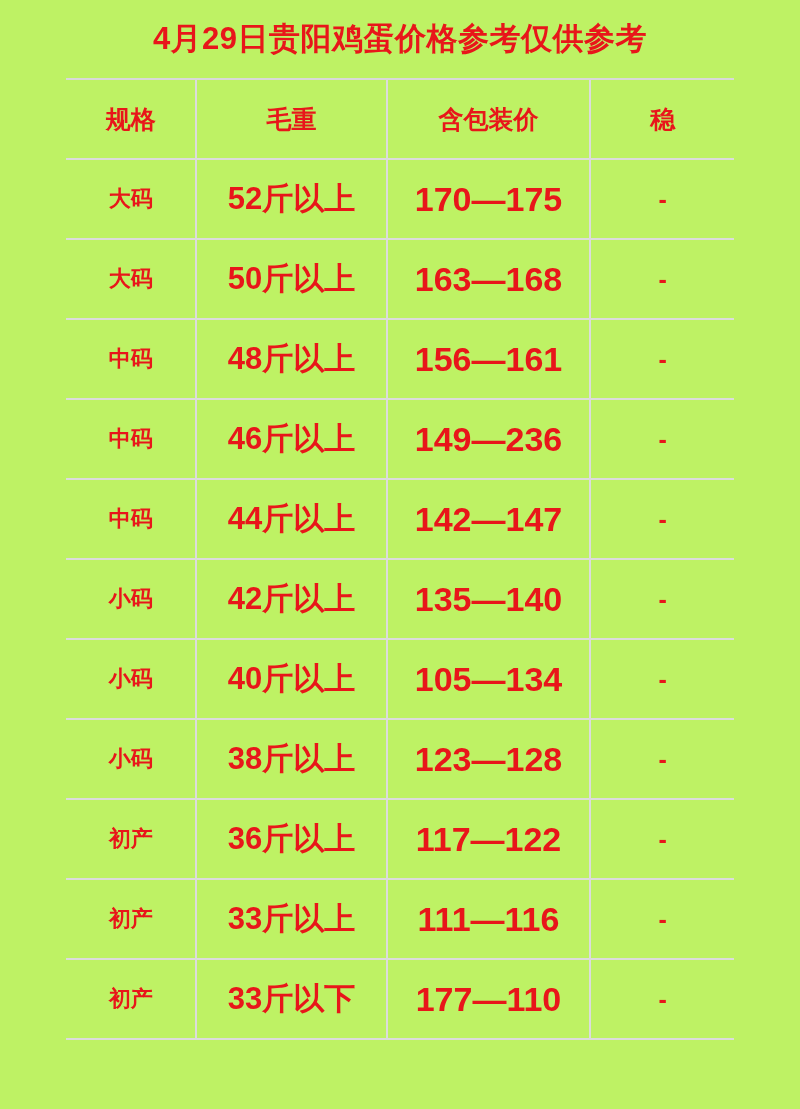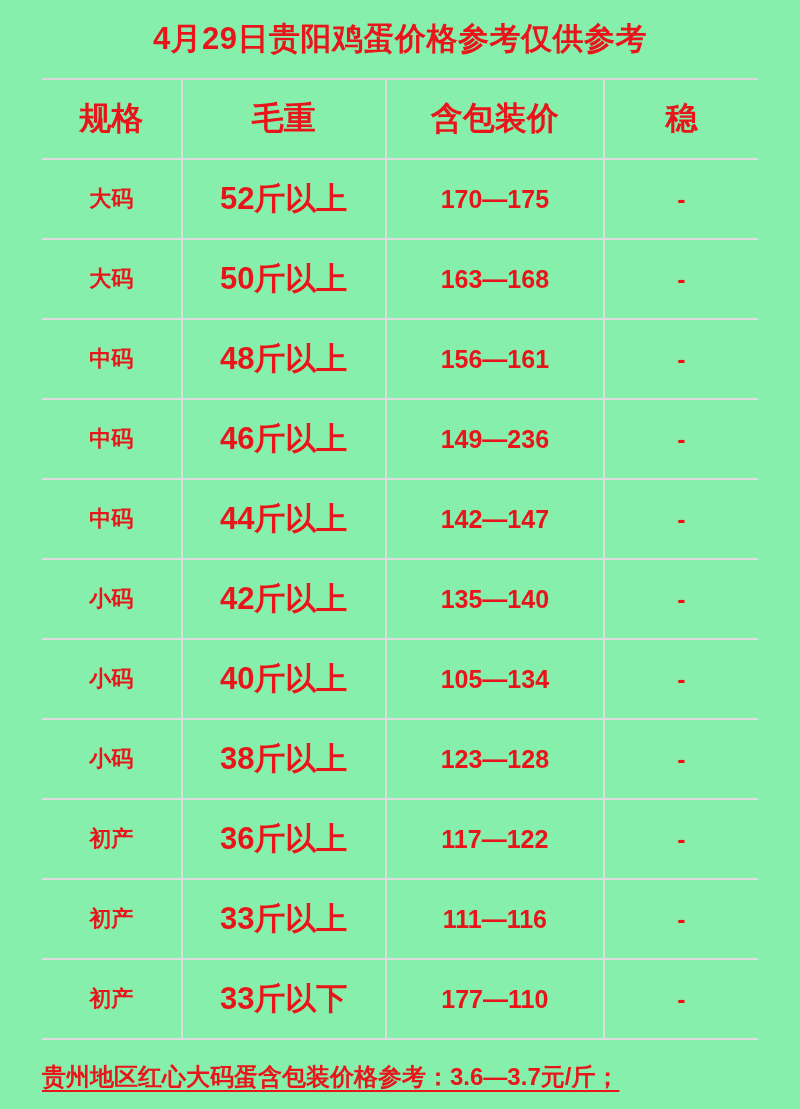--- a/index.html
+++ b/index.html
@@ -11,23 +11,23 @@
     width: 800px;
     height: 1109px;
     font-family: "Liberation Sans", sans-serif;
     color: #e8161a;
     overflow: hidden;
   }
   .page {
     position: relative;
     width: 800px;
     height: 1109px;
-    background: #86efac;
+    background: #bef264;
     box-sizing: border-box;
-    padding: 0 42px;
+    padding: 0 66px;
   }
   .title-row {
     height: 78px;
     display: flex;
     align-items: center;
     justify-content: center;
     border-bottom: 2px solid #d9d9d9;
   }
   .title {
     font-size: 31px;
@@ -54,26 +54,26 @@
     vertical-align: middle;
     height: 76px;
     color: #e8161a;
     font-weight: bold;
   }
   table.price-table th:last-child,
   table.price-table td:last-child {
     border-right: none;
   }
   table.price-table th {
-    font-size: 32px;
+    font-size: 25px;
     height: 76px;
   }
   td.spec { font-size: 22px; }
   td.weight { font-size: 31px; }
-  td.price { font-size: 25px; border-radius: 11px; }
+  td.price { font-size: 34px; border-radius: 11px; }
   td.trend { font-size: 25px; }
 
   .footnote {
     padding-top: 16px;
     font-size: 24px;
     font-weight: bold;
     color: #e8161a;
     line-height: 1.75;
     text-decoration: underline;
     text-underline-offset: 5px;
@@ -167,15 +167,14 @@
       </tr>
       <tr>
         <td class="spec">初产</td>
         <td class="weight">33斤以下</td>
         <td class="price">177—110</td>
         <td class="trend">-</td>
       </tr>
     </tbody>
   </table>
 
-  <div class="footnote">贵州地区红心大码蛋含包装价格参考：3.6—3.7元/斤；</div>
 
 </div>
 
 </body></html>

